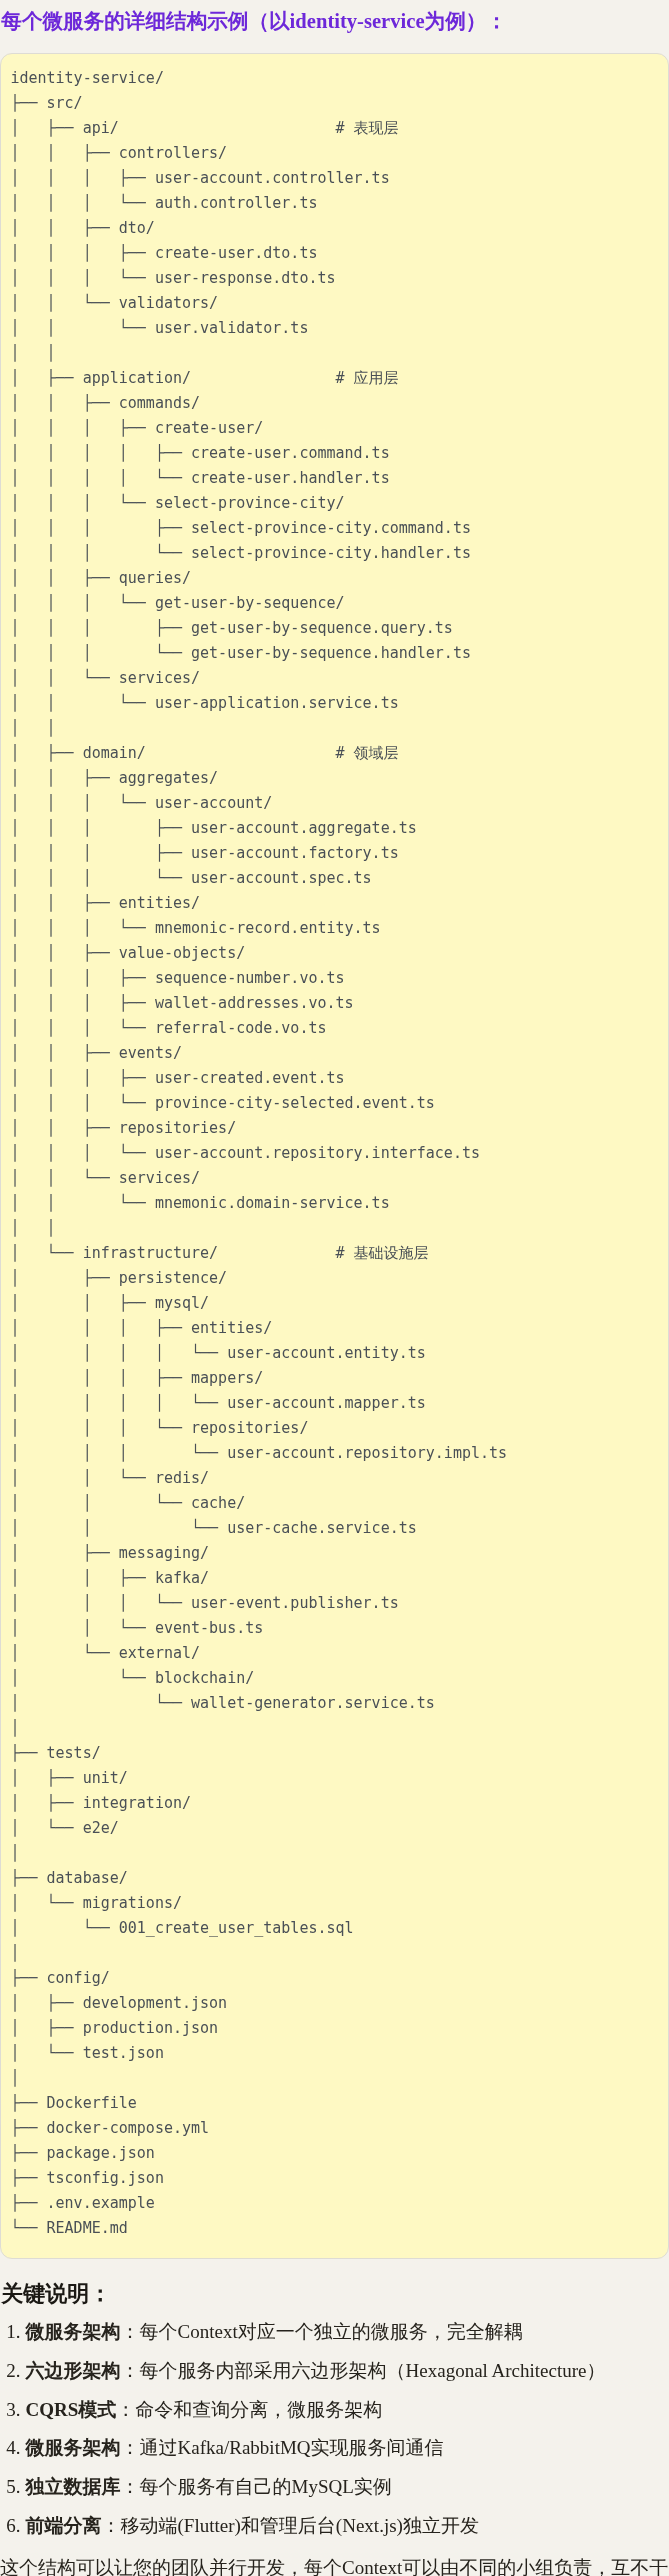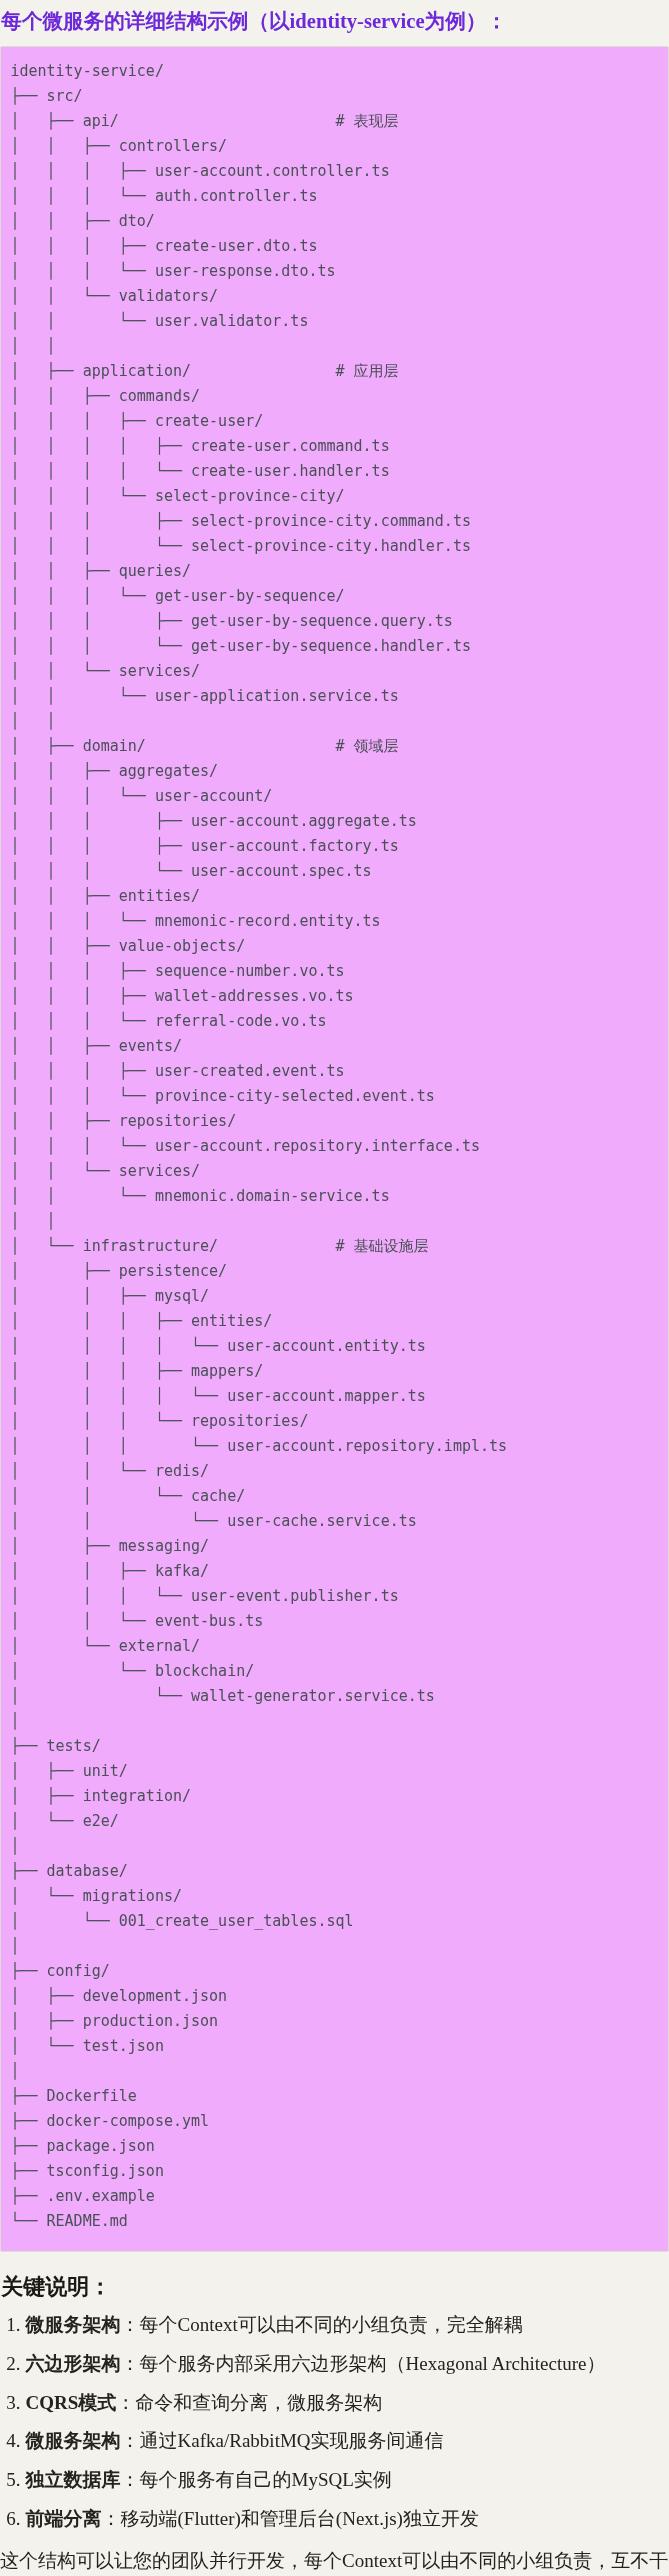--- a/index.html
+++ b/index.html
@@ -16,24 +16,24 @@
     box-sizing: border-box;
   }
   .page-title {
     margin: 0 0 0 1.3px;
     font-size: 20.6px;
     line-height: 25px;
     font-weight: 700;
     color: #6d28d9;
   }
   .code-block {
-    margin-top: 12px;
-    background: #f0abfc;
+    margin-top: 19px;
+    background: #fef9c3;
     border: 0.6px solid #dedcd4;
-    border-radius: 2px;
+    border-radius: 12px;
     box-sizing: border-box;
     width: 669px;
     padding: 12.5px 6.3px 16.3px 9.4px;
     overflow: hidden;
   }
   .code-block pre {
     margin: 0;
     font-family: "DejaVu Sans Mono", "Liberation Mono", monospace;
     font-size: 15px;
     line-height: 25px;
@@ -165,21 +165,21 @@
 ├── package.json
 ├── tsconfig.json
 ├── .env.example
 └── README.md</pre>
   </div>
 
   <h3 class="notes-heading">关键说明：</h3>
 
   <ol class="notes-list">
     <li class="note-item">
-      <span class="note-num">1.</span><span class="note-term">微服务架构</span><span class="note-sep">：</span><span class="note-desc">每个Context可以由不同的小组负责，完全解耦</span>
+      <span class="note-num">1.</span><span class="note-term">微服务架构</span><span class="note-sep">：</span><span class="note-desc">每个Context对应一个独立的微服务，完全解耦</span>
     </li>
     <li class="note-item">
       <span class="note-num">2.</span><span class="note-term">六边形架构</span><span class="note-sep">：</span><span class="note-desc">每个服务内部采用六边形架构（Hexagonal Architecture）</span>
     </li>
     <li class="note-item">
       <span class="note-num">3.</span><span class="note-term">CQRS模式</span><span class="note-sep">：</span><span class="note-desc">命令和查询分离，微服务架构</span>
     </li>
     <li class="note-item">
       <span class="note-num">4.</span><span class="note-term">微服务架构</span><span class="note-sep">：</span><span class="note-desc">通过Kafka/RabbitMQ实现服务间通信</span>
     </li>

